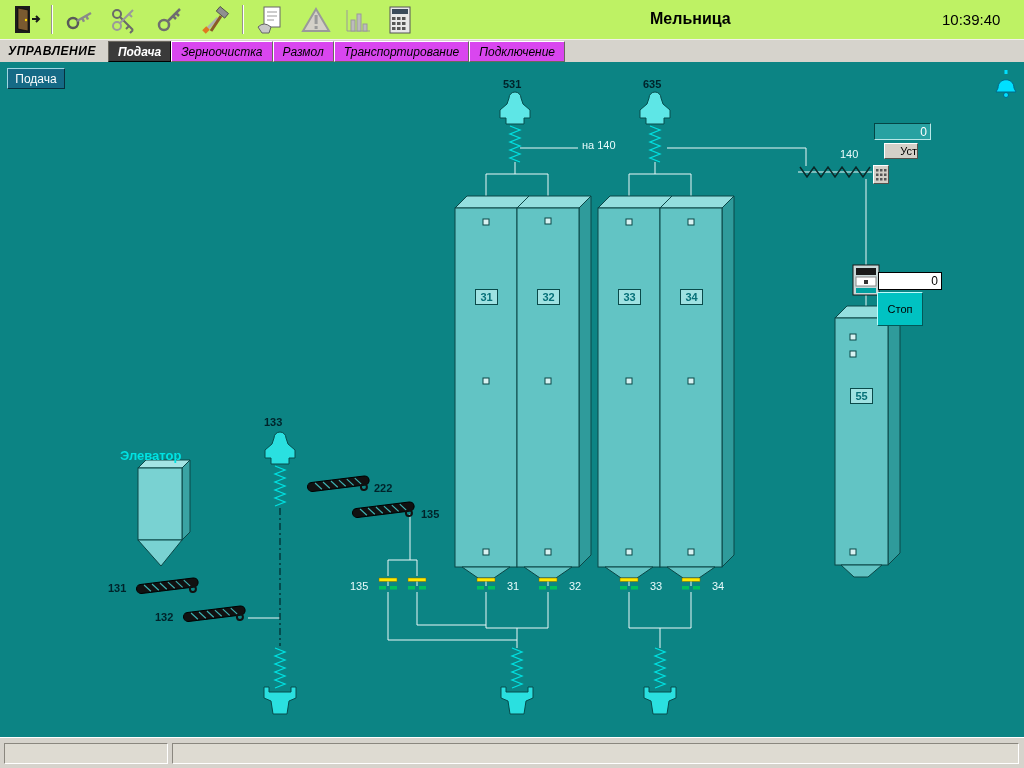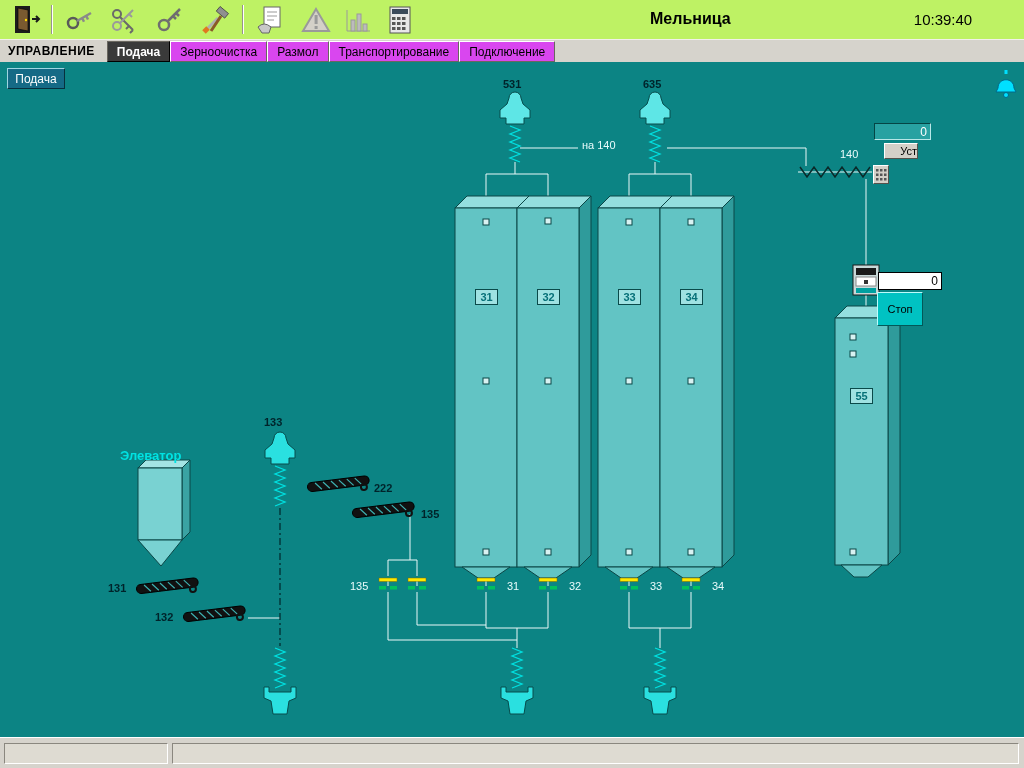--- a/index.html
+++ b/index.html
@@ -8,26 +8,26 @@
 
   
   .toolbar { position:relative; height:40px; background:#bef264;
     border-bottom:1px solid #f2f0ea; }
   .tbtn { position:absolute; top:2px; width:40px; height:36px; background:transparent;
     border:1px solid transparent; cursor:pointer; }
   .tbtn svg { width:32px; height:32px; display:block; margin:0 auto; }
   .tsep { position:absolute; top:5px; width:2px; height:29px;
     border-left:1px solid #96938c; border-right:1px solid #fff; }
   .win-title { position:absolute; left:650px; top:10px; font-size:16px; font-weight:bold; color:#000; }
-  .clock { position:absolute; left:902px; top:11px; width:82px; text-align:center;
+  .clock { position:absolute; left:942px; top:11px; width:82px; text-align:left;
     font-size:15px; color:#000; }
 
   
   .tabbar { position:relative; height:22px; background:#d6d3cc; display:flex;
-    align-items:center; padding-left:8px; }
+    align-items:center; padding-left:8px;font-style:italic; }
   .nav-caption { font-weight:bold; font-size:12px; color:#000; align-self:center;
     margin-right:12px; letter-spacing:0.5px; }
   .tab { font-size:12px; padding:3px 9px 2px; background:#d946ef; color:#000;
     border:1px solid; border-color:#ffffff #6a675f #6a675f #ffffff; cursor:pointer;
     white-space:nowrap; }
   .tab.active { background:#3a3a3a; color:#fff; font-weight:bold;
     border-color:#6a675f #000 #000 #6a675f; }
 
   
   .scene { position:relative; width:1024px; height:675px; background:#0c8484; }

